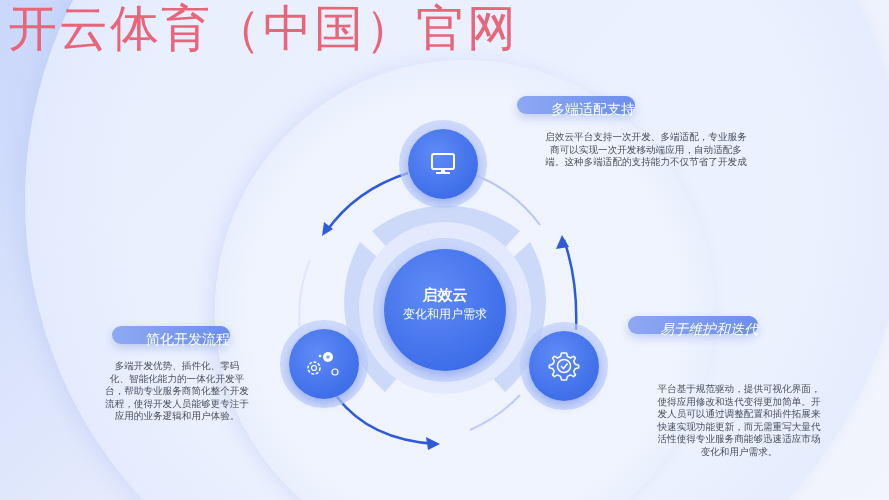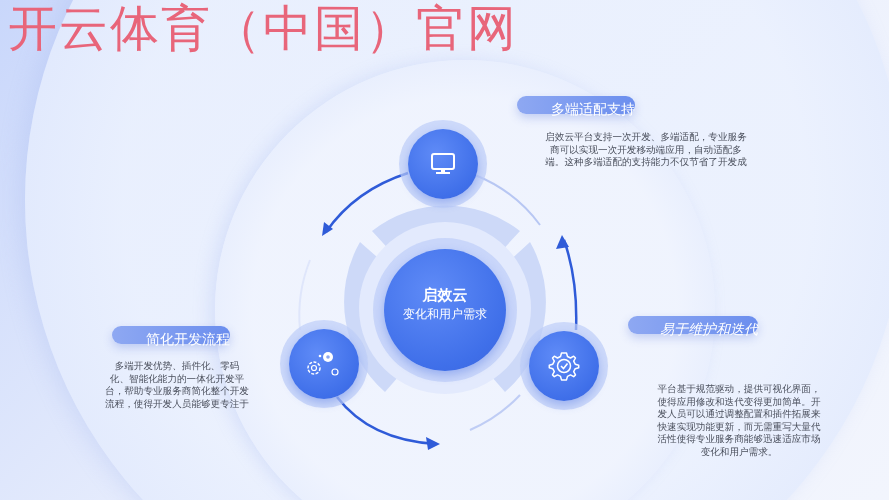--- a/index.html
+++ b/index.html
@@ -105,20 +105,21 @@
 <div class="desc" style="left:521px;top:131px;width:250px;">
   <div>启效云平台支持一次开发、多端适配，专业服务</div>
   <div>商可以实现一次开发移动端应用，自动适配多</div>
   <div>端。这种多端适配的支持能力不仅节省了开发成</div>
 </div>
 <div class="desc" style="left:87px;top:360px;width:180px;">
   <div>多端开发优势、插件化、零码</div>
   <div>化、智能化能力的一体化开发平</div>
   <div>台，帮助专业服务商简化整个开发</div>
   <div>流程，使得开发人员能够更专注于</div>
+  <div>应用的业务逻辑和用户体验。</div>
 </div>
 <div class="desc" style="left:634px;top:351px;width:210px;margin-top:32px;">
   <div>平台基于规范驱动，提供可视化界面，</div>
   <div>使得应用修改和迭代变得更加简单。开</div>
   <div>发人员可以通过调整配置和插件拓展来</div>
   <div>快速实现功能更新，而无需重写大量代</div>
   <div>活性使得专业服务商能够迅速适应市场</div>
   <div>变化和用户需求。</div>
 </div>
 

